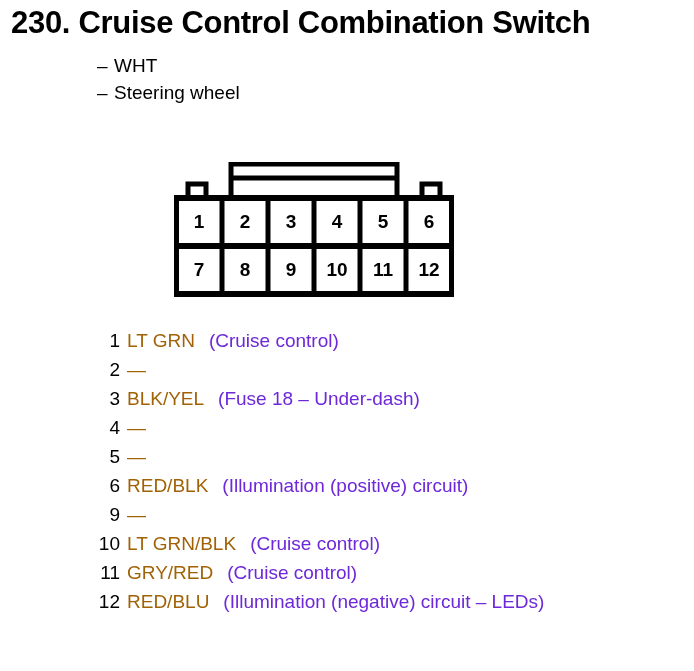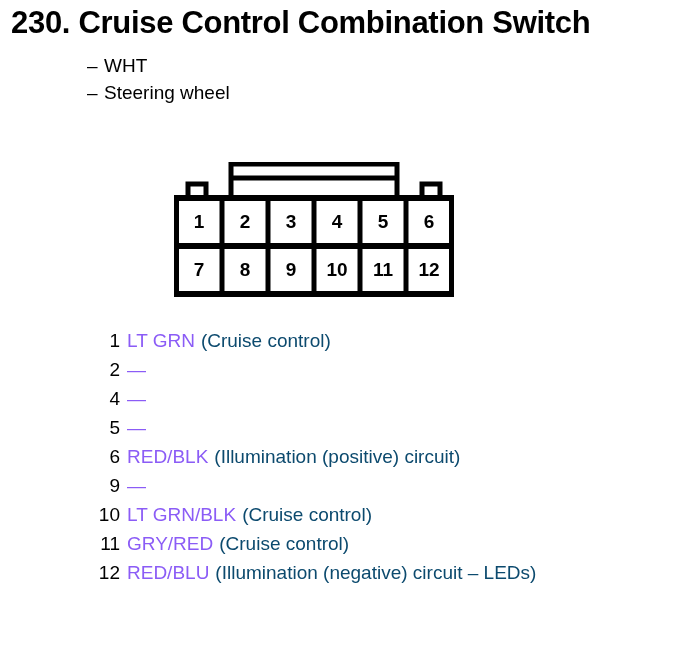--- a/index.html
+++ b/index.html
@@ -25,21 +25,21 @@
     font-size: 31px;
     font-weight: bold;
     letter-spacing: -0.3px;
     white-space: nowrap;
     line-height: 34px;
   }
 
   
   .subtitle-list {
     position: absolute;
-    left: 87px;
+    left: 97px;
     top: 52px;
     font-size: 19px;
     line-height: 27px;
   }
   .subtitle-line {
     white-space: nowrap;
   }
   .subtitle-dash {
     display: inline-block;
     width: 17px;
@@ -78,26 +78,26 @@
     white-space: nowrap;
     height: 29px;
   }
   .pin-index {
     display: inline-block;
     width: 120px;
     text-align: right;
     color: #000000;
   }
   .pin-wire {
-    color: #8b5cf6;
+    color: #a16207;
     padding-left: 7px;
   }
   .pin-desc {
-    color: #0c4a6e;
-    padding-left: 6px;
+    color: #6d28d9;
+    padding-left: 14px;
   }
 </style>
 </head>
 <body>
 
 <div class="page-title">230. Cruise Control Combination Switch</div>
 
 <div class="subtitle-list">
   <div class="subtitle-line">
     <span class="subtitle-dash">–</span><span>WHT</span>
@@ -155,20 +155,23 @@
 <div class="pin-list">
 
   <div class="pin-row">
     <span class="pin-index">1</span><span class="pin-wire">LT GRN</span><span class="pin-desc">(Cruise control)</span>
   </div>
 
   <div class="pin-row">
     <span class="pin-index">2</span><span class="pin-wire">—</span><span class="pin-desc"></span>
   </div>
 
+  <div class="pin-row">
+    <span class="pin-index">3</span><span class="pin-wire">BLK/YEL</span><span class="pin-desc">(Fuse 18 – Under-dash)</span>
+  </div>
 
   <div class="pin-row">
     <span class="pin-index">4</span><span class="pin-wire">—</span><span class="pin-desc"></span>
   </div>
 
   <div class="pin-row">
     <span class="pin-index">5</span><span class="pin-wire">—</span><span class="pin-desc"></span>
   </div>
 
   <div class="pin-row">

